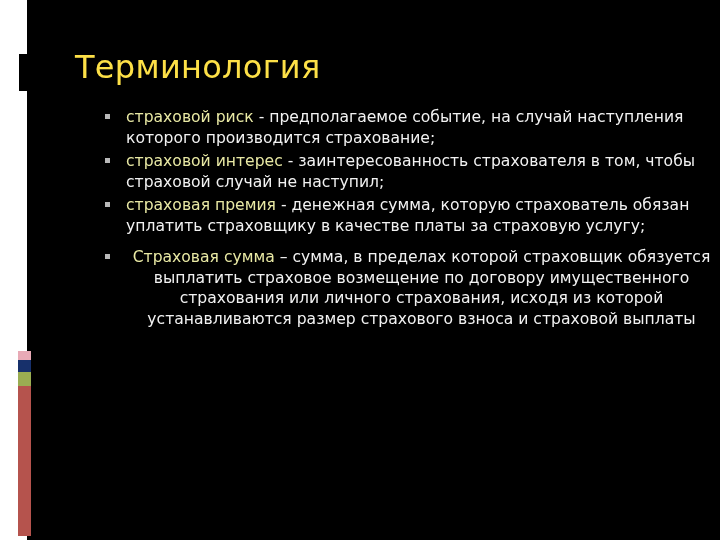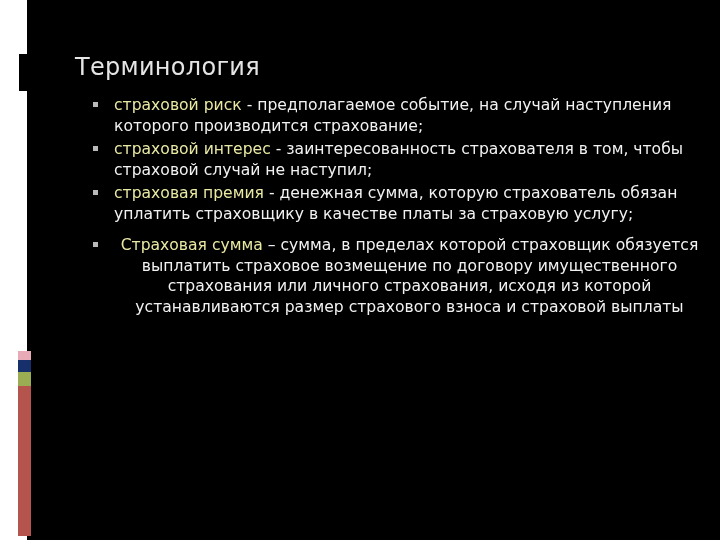--- a/index.html
+++ b/index.html
@@ -58,35 +58,35 @@
     position: absolute;
     left: 28px;
     top: 0;
     width: 692px;
     height: 540px;
   }
   #title {
     position: absolute;
     left: 47px;
     top: 46px;
-    color: #e5e5e5;
-    font-size: 24px;
+    color: #fde047;
+    font-size: 32px;
     line-height: 42px;
     font-weight: normal;
     letter-spacing: 0.3px;
     white-space: nowrap;
     text-align: right;
   }
   #bullet-list {
     position: absolute;
     left: 57px;
     top: 95px;
     width: 620px;
     list-style: none;
-    margin: 0;
+    margin: 12px;
     padding: 0;
   }
   .bullet-item {
     position: relative;
     padding-left: 29px;
     margin-bottom: 3px;
     color: #f2f2f2;
     font-size: 15.6px;
     line-height: 20.5px;
     text-align: left;

